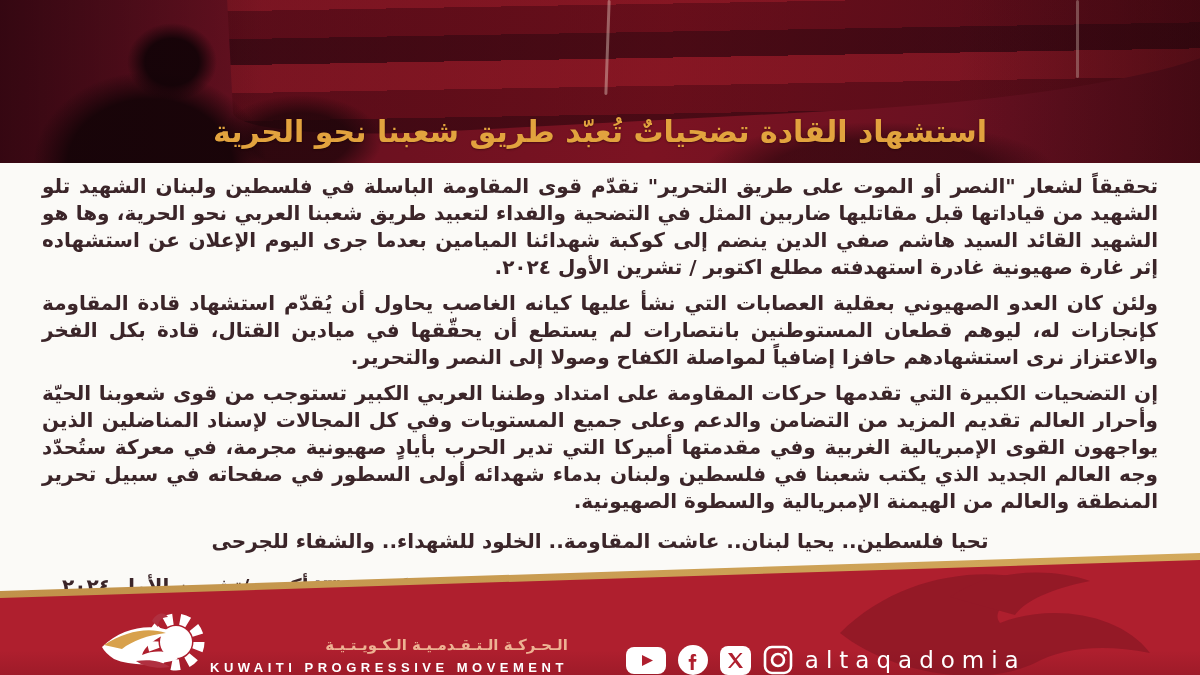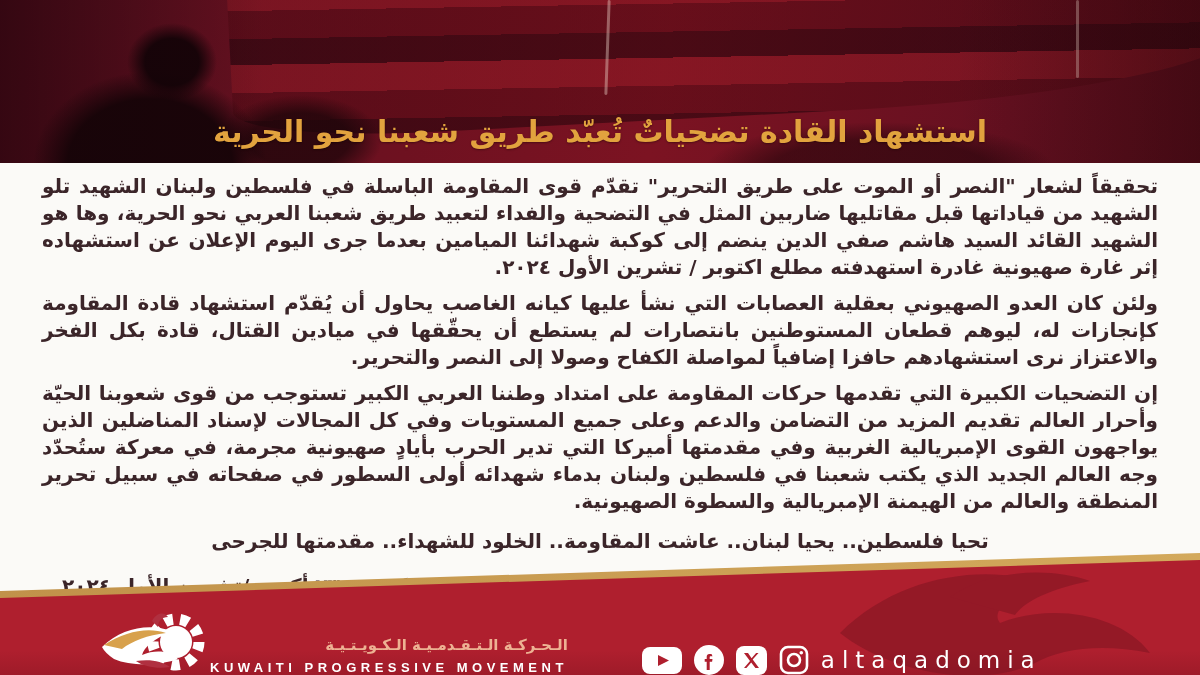--- a/index.html
+++ b/index.html
@@ -70,21 +70,21 @@
   .brand{margin-right:34px;flex:0 0 auto;}
   .brand-ar{
     color:#EDB293;font-size:15px;font-weight:bold;direction:rtl;
     letter-spacing:1px;white-space:nowrap;
   }
   .brand-en{
     color:#FFFFFF;font-size:13px;font-weight:bold;
     font-family:"Liberation Sans",sans-serif;
     letter-spacing:4.5px;margin-top:6px;white-space:nowrap;
   }
-  .social{margin-right:auto;margin-left:40px;display:flex;align-items:center;gap:12px;}
+  .social{margin-right:auto;margin-left:24px;display:flex;align-items:center;gap:12px;}
   .social-handle{
     color:#fff;font-size:23px;font-family:"DejaVu Sans",sans-serif;
     letter-spacing:7px;margin-right:10px;
   }
   .icon{display:block;}
 </style>
 </head>
 <body>
 
 <div class="canvas">
@@ -94,21 +94,21 @@
     <div class="flag-pole pole-1"></div>
     <div class="flag-pole pole-2"></div>
     <div class="figure-shadows"></div>
     <div class="header-title">استشهاد القادة تضحياتٌ تُعبّد طريق شعبنا نحو الحرية</div>
   </div>
 
   <div class="doc-body">
     <p>تحقيقاً لشعار "النصر أو الموت على طريق التحرير" تقدّم قوى المقاومة الباسلة في فلسطين ولبنان الشهيد تلو الشهيد من قياداتها قبل مقاتليها ضاربين المثل في التضحية والفداء لتعبيد طريق شعبنا العربي نحو الحرية، وها هو الشهيد القائد السيد هاشم صفي الدين ينضم إلى كوكبة شهدائنا الميامين بعدما جرى اليوم الإعلان عن استشهاده إثر غارة صهيونية غادرة استهدفته مطلع اكتوبر / تشرين الأول ٢٠٢٤.</p>
     <p>ولئن كان العدو الصهيوني بعقلية العصابات التي نشأ عليها كيانه الغاصب يحاول أن يُقدّم استشهاد قادة المقاومة كإنجازات له، ليوهم قطعان المستوطنين بانتصارات لم يستطع أن يحقّقها في ميادين القتال، قادة بكل الفخر والاعتزاز نرى استشهادهم حافزا إضافياً لمواصلة الكفاح وصولا إلى النصر والتحرير.</p>
     <p>إن التضحيات الكبيرة التي تقدمها حركات المقاومة على امتداد وطننا العربي الكبير تستوجب من قوى شعوبنا الحيّة وأحرار العالم تقديم المزيد من التضامن والدعم وعلى جميع المستويات وفي كل المجالات لإسناد المناضلين الذين يواجهون القوى الإمبريالية الغربية وفي مقدمتها أميركا التي تدير الحرب بأيادٍ صهيونية مجرمة، في معركة ستُحدّد وجه العالم الجديد الذي يكتب شعبنا في فلسطين ولبنان بدماء شهدائه أولى السطور في صفحاته في سبيل تحرير المنطقة والعالم من الهيمنة الإمبريالية والسطوة الصهيونية.</p>
-    <p class="closing-line">تحيا فلسطين.. يحيا لبنان.. عاشت المقاومة.. الخلود للشهداء.. مقدمتها للجرحى</p>
+    <p class="closing-line">تحيا فلسطين.. يحيا لبنان.. عاشت المقاومة.. الخلود للشهداء.. والشفاء للجرحى</p>
     <p class="date-line">الكويت، ٢٣ أكتوبر/تشرين الأول ٢٠٢٤</p>
   </div>
 
   <div class="footer">
     <div class="footer-gold"></div>
     <div class="footer-red">
       <svg class="watermark" width="360" height="112" viewBox="0 0 360 112">
         <path d="M40 70 C 100 10, 190 0, 250 22 C 210 30, 190 48, 200 60 C 250 40, 320 50, 350 90 C 300 80, 260 86, 235 100 C 180 126, 90 110, 40 70 Z" fill="#7E1422"></path>
         <path d="M150 34 C 190 6, 250 4, 290 18 C 250 26, 225 38, 215 52 Z" fill="#7E1422"></path>
       </svg>

